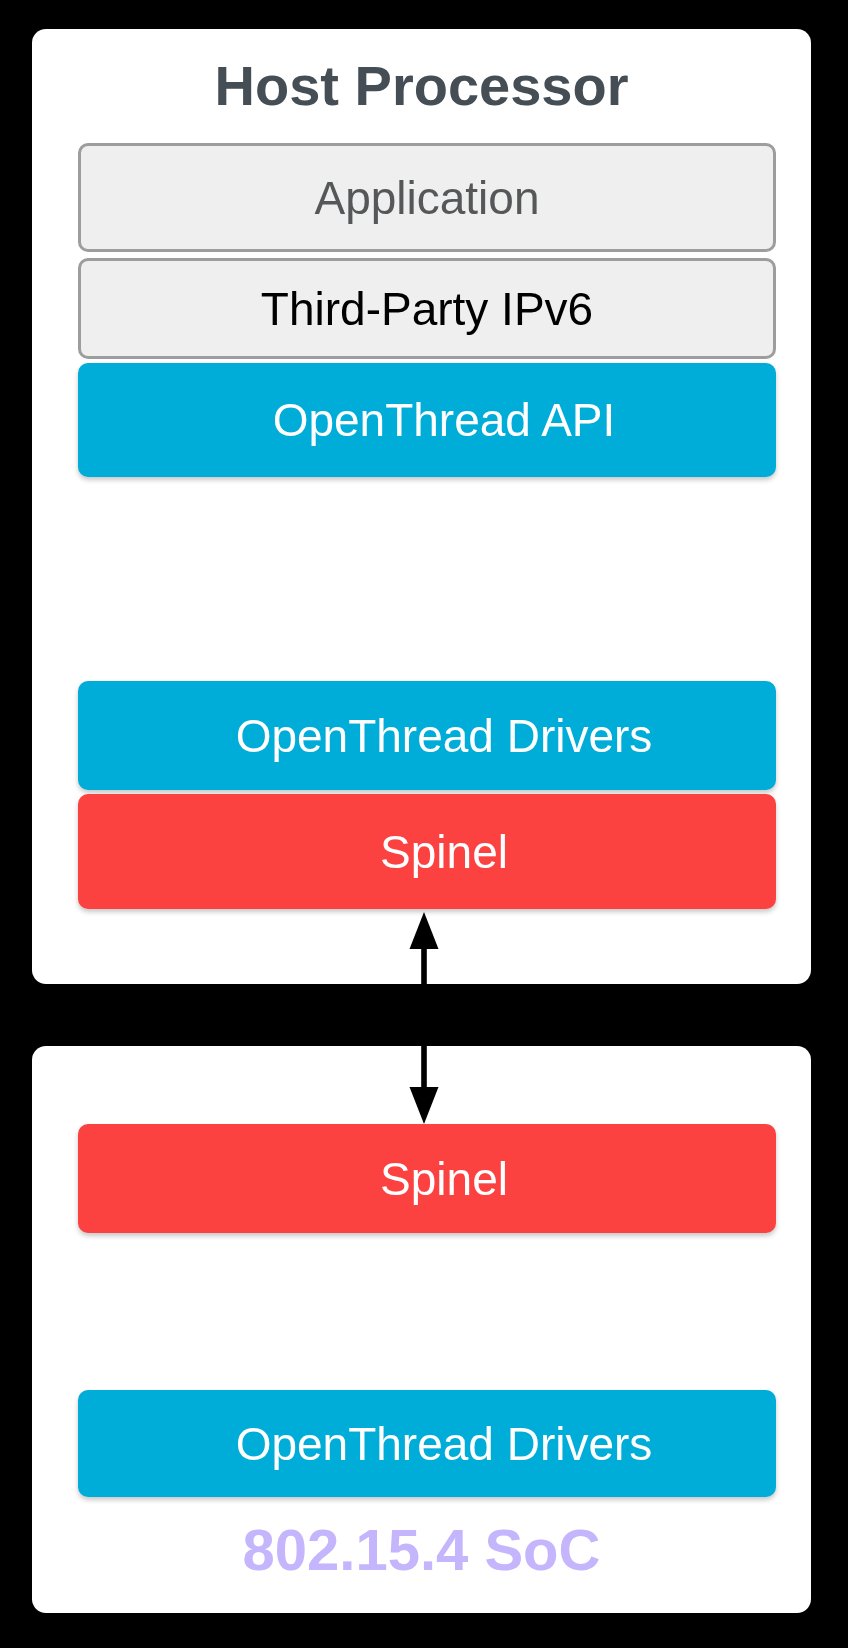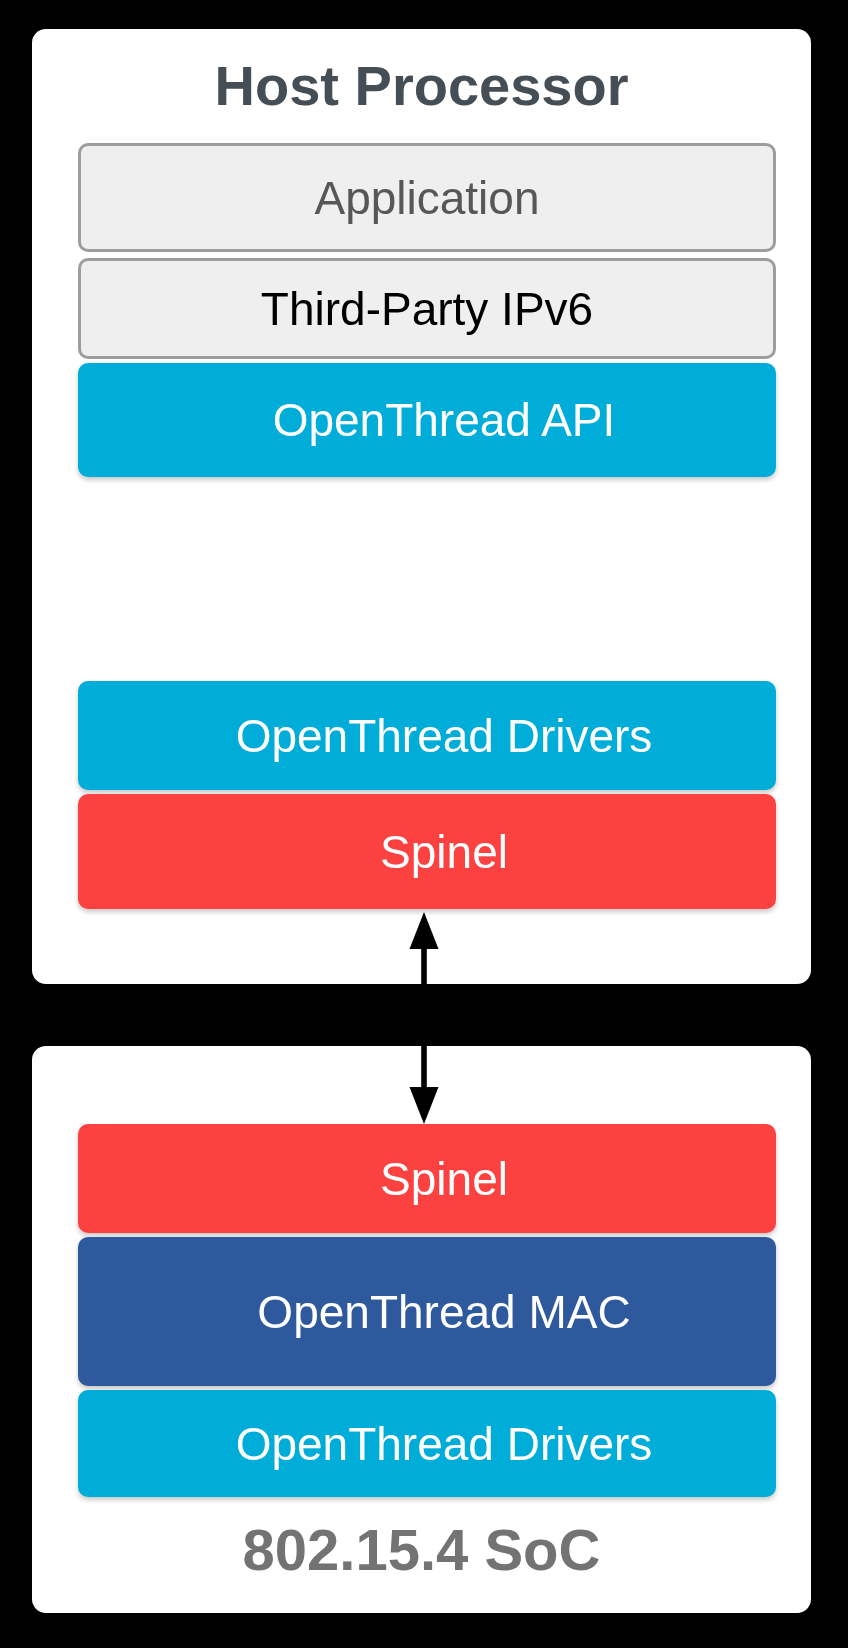--- a/index.html
+++ b/index.html
@@ -98,30 +98,27 @@
     <div class="layer solid" style="top: 765px; height: 115px; background-color: rgb(252, 65, 65); color: rgb(255, 255, 255);">
       <span>Spinel</span>
     </div>
   </div>
 
   <div class="panel panel-soc">
     <div class="layer solid" style="top: 78px; height: 109px; background-color: rgb(252, 65, 65); color: rgb(255, 255, 255);">
       <span>Spinel</span>
     </div>
 
-    <div class="layer solid" style="top: 191px; height: 149px; background-color: rgb(46, 89, 157); color: rgb(255, 255, 255);">
-      <span>OpenThread MAC</span>
-    </div>
 
     <div class="layer solid" style="top: 344px; height: 107px; background-color: rgb(0, 173, 216); color: rgb(255, 255, 255);">
       <span>OpenThread Drivers</span>
     </div>
   </div>
 
-  <div class="panel-caption" style="color: #737373;">802.15.4 SoC</div>
+  <div class="panel-caption" style="color: #c4b5fd;">802.15.4 SoC</div>
 
   <svg class="arrow" viewBox="0 0 40 220">
     <rect x="17.2" y="36" width="5.6" height="148" fill="#000000"></rect>
     <polygon points="20,4 34.5,41 5.5,41" fill="#000000"></polygon>
     <polygon points="20,216 34.5,179 5.5,179" fill="#000000"></polygon>
   </svg>
 
 </div>
 
 </body></html>

